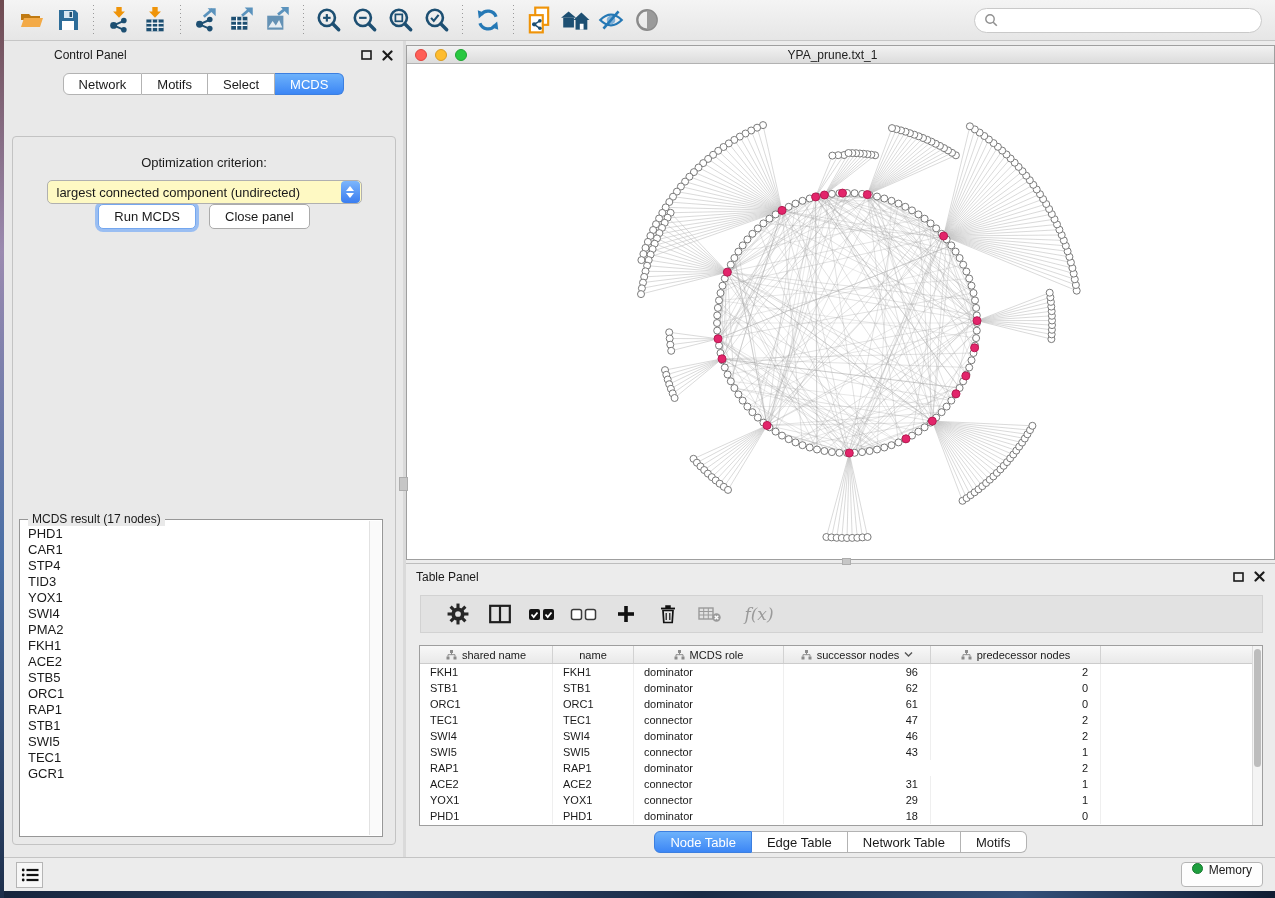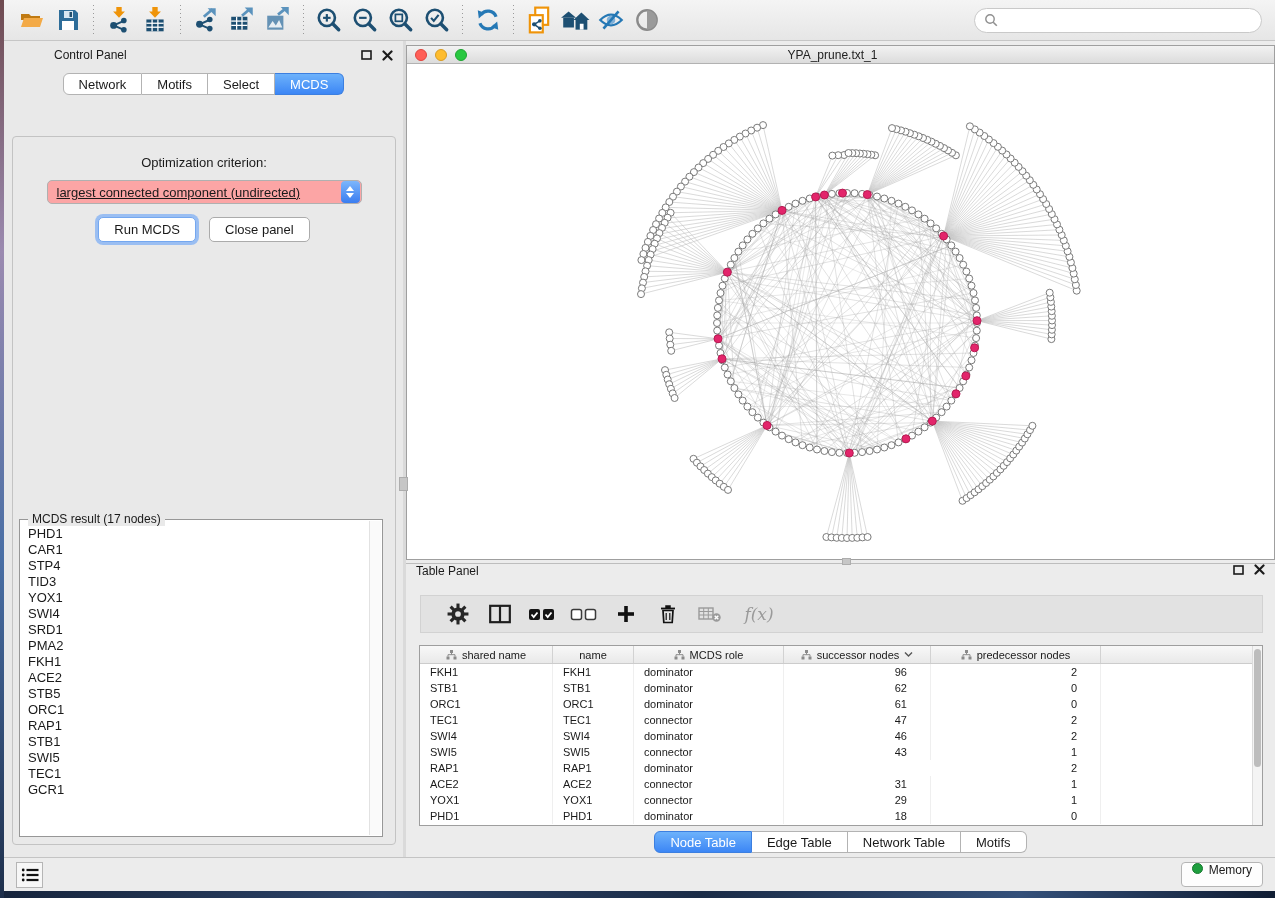--- a/index.html
+++ b/index.html
@@ -32,28 +32,28 @@
   .cp-tabs-row { display:flex; justify-content:center; margin-top:4px; height:14px;border-radius:11px; }
   .seg { display:flex; }
   .seg .tab { height:22px; padding:0 15px; display:flex; align-items:center; justify-content:center;
     background:#fff; border:1px solid #b3b3b3; border-left:none; font-size:13px; }
   .seg .tab:first-child { border-left:1px solid #b3b3b3; border-radius:6px 0 0 6px; }
   .seg .tab:last-child { border-radius:0 6px 6px 0; }
   .seg .tab.active { background:linear-gradient(#6db2fb,#3c86f5); border-color:#3c7fe0; color:#fff; }
   .cp-body { position:absolute; left:8px; right:7px; top:95px; bottom:12px;
     border:1px solid #c3c3c3; border-radius:4px; background:#e9e9e9; }
   .opt-label { text-align:center; margin-top:18px; font-size:13px; }
-  .opt-select { width:315px; height:24px; margin:10px auto 0; background:#fca5a5; border:1px solid #b0b0b0;
-    border-radius:5px; display:flex; align-items:center; position:relative;text-decoration:underline; }
+  .opt-select { width:315px; height:24px; margin:10px auto 0; background:#fef9c3; border:1px solid #b0b0b0;
+    border-radius:5px; display:flex; align-items:center; position:relative; }
   .opt-select .sel-text { font-size:13px; padding-left:9px; flex:1; white-space:nowrap; overflow:hidden; }
   .stepper { width:19px; height:22px; border-radius:4px; background:linear-gradient(#7cb6fb,#3a7df0);
     margin-right:1px; display:flex; flex-direction:column; align-items:center; justify-content:center; gap:2px; }
   .stepper .tri-up { width:0; height:0; border-left:4px solid transparent; border-right:4px solid transparent; border-bottom:5px solid #fff; }
   .stepper .tri-dn { width:0; height:0; border-left:4px solid transparent; border-right:4px solid transparent; border-top:5px solid #fff; }
-  .btn-row { display:flex; justify-content:center; gap:13px; margin-top:13px; }
+  .btn-row { display:flex; justify-content:center; gap:13px; }
   .btn { height:25px; padding:0 15px; background:#fff; border:1px solid #ababab; border-radius:5px;
     font-size:13px; display:flex; align-items:center; }
   .btn.focused { box-shadow:0 0 0 3px rgba(112,168,247,.65); border-color:#74a7ef; }
   .result-group { position:absolute; left:6px; right:12px; top:382px; bottom:7px; border:1px solid #979797; background:#fff; }
   .result-legend { position:absolute; top:-8px; left:8px; background:#e9e9e9; padding:0 4px; font-size:12px; }
   .result-list { position:absolute; inset:1px 13px 1px 1px; overflow:hidden; padding:5px 0 0 7px; }
   .result-item { font-size:13px; line-height:16px; }
   .result-scroll { position:absolute; top:1px; bottom:1px; right:1px; width:12px; background:#fafafa; border-left:1px solid #e2e2e2; }
 
   
@@ -66,35 +66,35 @@
   .net-titlebar { height:18px; background:linear-gradient(#f2f2f2,#dcdcdc); border-bottom:1px solid #b2b2b2;
     display:flex; align-items:center; position:relative; }
   .lights { display:flex; gap:8px; margin-left:8px; }
   .light { width:12px; height:12px; border-radius:50%; }
   .net-title { position:absolute; left:0; right:16px; text-align:center; font-size:12px; color:#222; }
   .net-canvas { position:absolute; left:0; right:0; top:18px; bottom:0; background:#fff; overflow:hidden; }
   .h-grip { position:absolute; left:436px; top:-6px; width:9px; height:7px; background:#c6c6c6; border:1px solid #adadad; }
 
   
   .table-panel { position:absolute; left:406px; top:563px; right:0; height:294px; background:#ececec; border-top:1px solid #bdbdbd; }
-  .tp-header { height:25px; display:flex; align-items:flex-start; padding:0 10px; }
+  .tp-header { height:25px; display:flex; align-items:center; padding:0 10px; }
   .tp-title { font-size:12px; }
   .tp-toolbar { margin:6px 12px 0 14px; height:38px; background:#e2e2e2; border:1px solid #d2d2d2;
     display:flex; align-items:center; gap:0; padding-left:16px; }
   .tp-tool { display:flex; align-items:center; justify-content:center; width:42px; height:30px; }
   .fx { font-family:"DejaVu Serif", serif; font-style:italic; font-size:17px; color:#9a9a9a; }
   .tp-table { position:absolute; left:13px; right:12px; top:81px; height:181px; background:#fff; border:1px solid #9e9e9e; }
   .t-header { display:flex; height:18px; background:linear-gradient(#f8f8f8,#e9e9e9); border-bottom:1px solid #cccccc; }
   .t-hcell { display:flex; align-items:center; justify-content:center; gap:5px; font-size:11px;
     border-right:1px solid #d2d2d2; overflow:hidden; }
   .t-hcell.filler { border-right:none; }
   .t-row { display:flex; height:16px; }
   .t-cell { font-size:11px; line-height:16px; border-right:1px solid #efefef; white-space:nowrap; overflow:hidden; }
   .t-cell.left { padding-left:10px; text-align:left; }
-  .t-cell.right { padding-right:23px; text-align:right; }
+  .t-cell.right { padding-right:12px; text-align:right; }
   .t-scroll { position:absolute; top:0; bottom:0; right:0; width:10px; background:#f4f4f4; border-left:1px solid #ddd; }
   .t-thumb { position:absolute; top:3px; right:1px; width:7px; height:118px; background:#bdbdbd; border-radius:4px; }
   .tp-tabs-row { position:absolute; left:0; right:0; bottom:4px; display:flex; justify-content:center; }
 
   
   .statusbar { position:absolute; left:4px; right:0; top:857px; height:34px; background:#ececec; border-top:1px solid #c4c4c4;
     display:flex; align-items:center; padding:0 12px; }
   .sb-listbtn { width:27px; height:26px; background:#f7f7f7; border:1px solid #b5b5b5; display:flex; align-items:center; justify-content:center; }
   .memory-btn { margin-left:auto; height:25px; background:#fdfdfd; border:1px solid #b5b5b5; border-radius:4px;
     display:flex; align-items:flex-start; gap:6px; padding:0 10px; font-size:12px; }
@@ -306,21 +306,20 @@
     </div>
     <div class="result-group">
       <span class="result-legend">MCDS result (17 nodes)</span>
       <div class="result-list" id="mcds-list">
           <div class="result-item">PHD1</div>
           <div class="result-item">CAR1</div>
           <div class="result-item">STP4</div>
           <div class="result-item">TID3</div>
           <div class="result-item">YOX1</div>
           <div class="result-item">SWI4</div>
-          <div class="result-item">SRD1</div>
           <div class="result-item">PMA2</div>
           <div class="result-item">FKH1</div>
           <div class="result-item">ACE2</div>
           <div class="result-item">STB5</div>
           <div class="result-item">ORC1</div>
           <div class="result-item">RAP1</div>
           <div class="result-item">STB1</div>
           <div class="result-item">SWI5</div>
           <div class="result-item">TEC1</div>
           <div class="result-item">GCR1</div>

